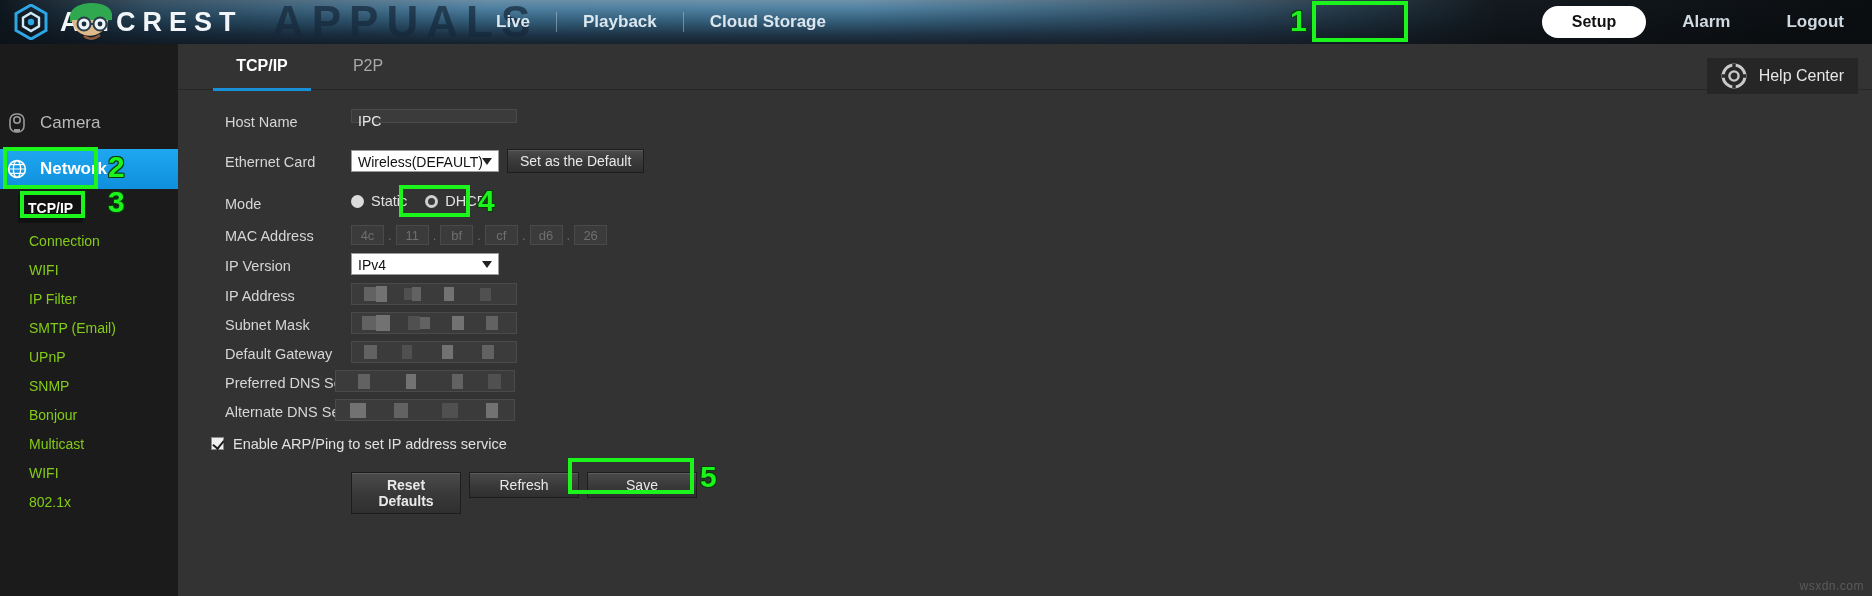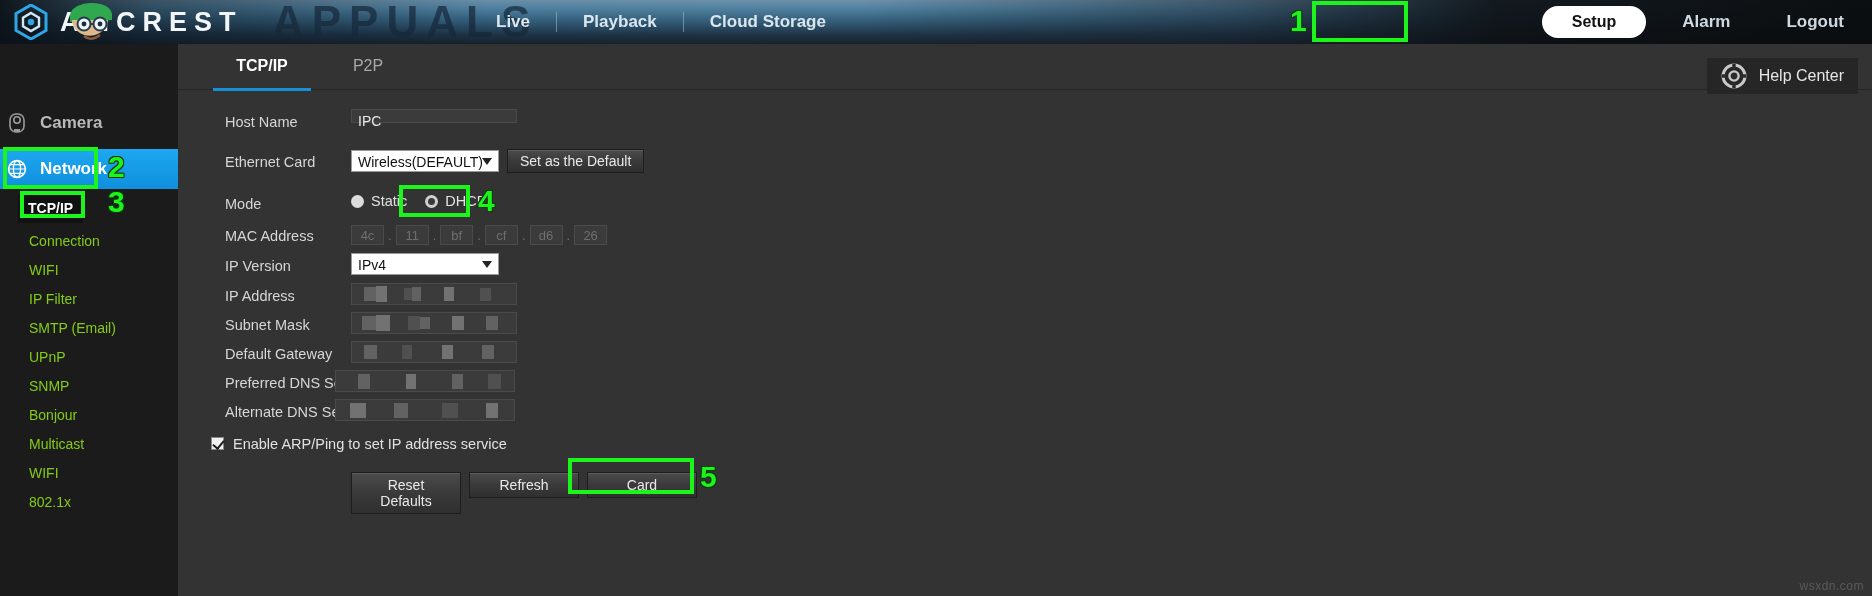--- a/index.html
+++ b/index.html
@@ -33,21 +33,21 @@
 
   
   .anno-box{position:absolute;border:4px solid #1cf51c;box-sizing:border-box;pointer-events:none;}
   .anno-num{position:absolute;color:#1cf51c;font-size:30px;font-weight:800;
     font-family:"Liberation Sans",sans-serif;line-height:1;
     text-shadow:-1px -1px 0 #0a3d0a,1px -1px 0 #0a3d0a,-1px 1px 0 #0a3d0a,1px 1px 0 #0a3d0a;}
 
   
   .sidebar{position:absolute;left:0;top:44px;width:178px;height:552px;background:#1b1b1b;}
   .side-group{display:flex;align-items:center;height:44px;padding-left:6px;gap:12px;}
-  .side-group .glabel{font-size:17px;font-weight:700;color:#b9b9b9;}
+  .side-group .glabel{font-size:17px;font-weight:400;color:#b9b9b9;}
   .side-net{position:absolute;left:0;top:56px;width:178px;height:40px;}
   .net-hl{position:absolute;left:0;top:0;width:178px;height:40px;
     background:linear-gradient(180deg,#1ea8f0 0%,#0f8fdc 100%);}
   .net-arrow{position:absolute;left:178px;top:0;width:0;height:0;
     border-top:20px solid transparent;border-bottom:20px solid transparent;border-left:22px solid #1291de;}
   .net-row{position:absolute;left:0;top:0;width:178px;height:40px;display:flex;align-items:center;padding-left:6px;gap:12px;}
   .net-row .glabel{color:#ffffff;font-size:17px;font-weight:700;}
   .subitem{height:29px;line-height:29px;padding-left:29px;font-size:14px;color:#84cc16;}
   .subitem.active{color:#ffffff;font-weight:700;background:#111;display:inline-block;padding:0 10px;margin-left:18px;}
 
@@ -347,23 +347,23 @@
           </div>
         </div>
       </div>
 
       <div class="chkrow">
         <span class="chk"></span>
         <span class="chklbl">Enable ARP/Ping to set IP address service</span>
       </div>
 
       <div class="btnrow">
-        <span class="btn" style="left:166px;">Reset Defaults</span>
+        <span class="btn" style="left:166px;font-weight:bold;">Reset Defaults</span>
         <span class="btn" style="left:284px;">Refresh</span>
-        <span class="btn" style="left:402px;">Card</span>
+        <span class="btn" style="left:402px;">Save</span>
       </div>
 
     </div>
 
     <div class="watermark">wsxdn.com</div>
   </div>
 
   <div class="anno-box" style="left:399px;top:185px;width:71px;height:32px;"></div>
   <div class="anno-num" style="left:478px;top:186px;">4</div>
 

